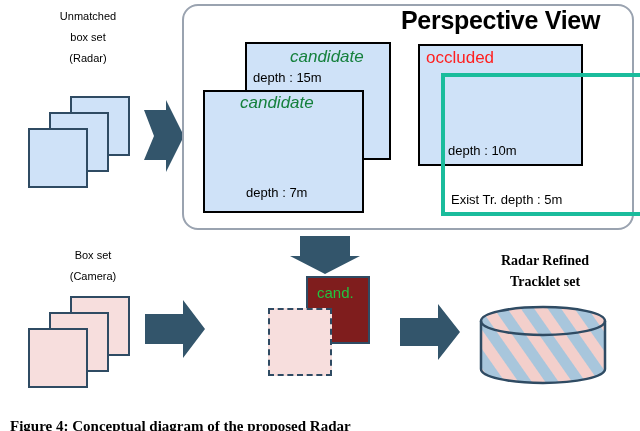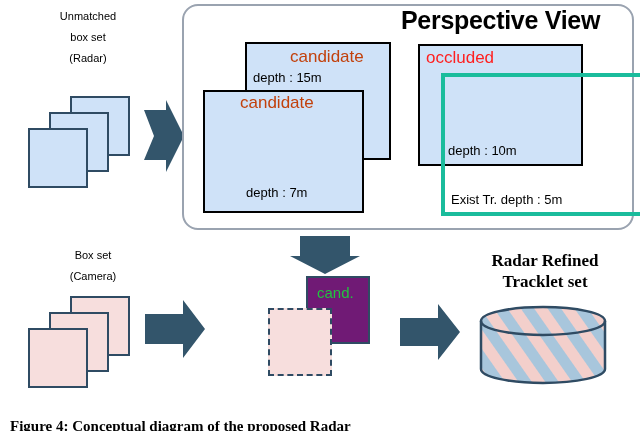--- a/index.html
+++ b/index.html
@@ -22,21 +22,21 @@
     text-align: center;
     color: #000000;
     font-size: 11px;
     line-height: 21px;
     font-family: "Liberation Sans", sans-serif;
     white-space: pre-line;
   }
   .title-serif {
     text-align: center;
     color: #000000;
-    font-size: 17px;
+    font-size: 14px;
     line-height: 21px;
     font-weight: bold;
     font-family: "Liberation Serif", serif;
     white-space: pre-line;
   }
   .panel-title {
     font-size: 25px;
     font-weight: bold;
     color: #000000;
     font-family: "Liberation Sans", sans-serif;
@@ -67,21 +67,21 @@
   .det-box.teal {
     background: transparent;
     border: 4px solid #1abc9c;
   }
   .box-tag {
     position: absolute;
     font-size: 17px;
     font-family: "Liberation Sans", sans-serif;
     white-space: nowrap;
   }
-  .tag-cand { color: #c2410c; }
+  .tag-cand { color: #15803d; font-style: italic; }
   .tag-occ  { color: #ff1f1f; }
   .depth {
     position: absolute;
     font-size: 13px;
     color: #000000;
     font-family: "Liberation Sans", sans-serif;
     white-space: nowrap;
   }
   .depth b { font-weight: normal; }
 
@@ -90,21 +90,21 @@
     position: absolute;
     box-sizing: border-box;
     border: 2.5px solid #2f4b63;
   }
   .stack-card.blue { background: #cfe2f8; }
   .stack-card.pink { background: #f7dedd; }
 
   
   .iou-blue {
     box-sizing: border-box;
-    background: #701a75;
+    background: #7f1d1d;
     border: 2.5px solid #2f4b63;
     text-decoration: underline;
   }
   .iou-pink {
     box-sizing: border-box;
     background: #f7dedd;
     border: 2.5px dashed #2f4b63;
   }
   .iou-cand {
     position: absolute;

